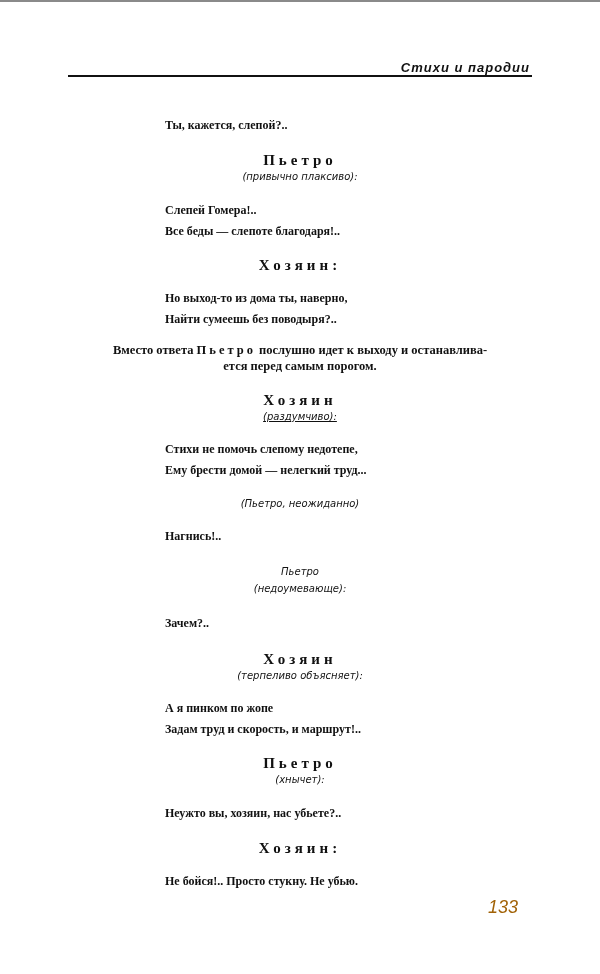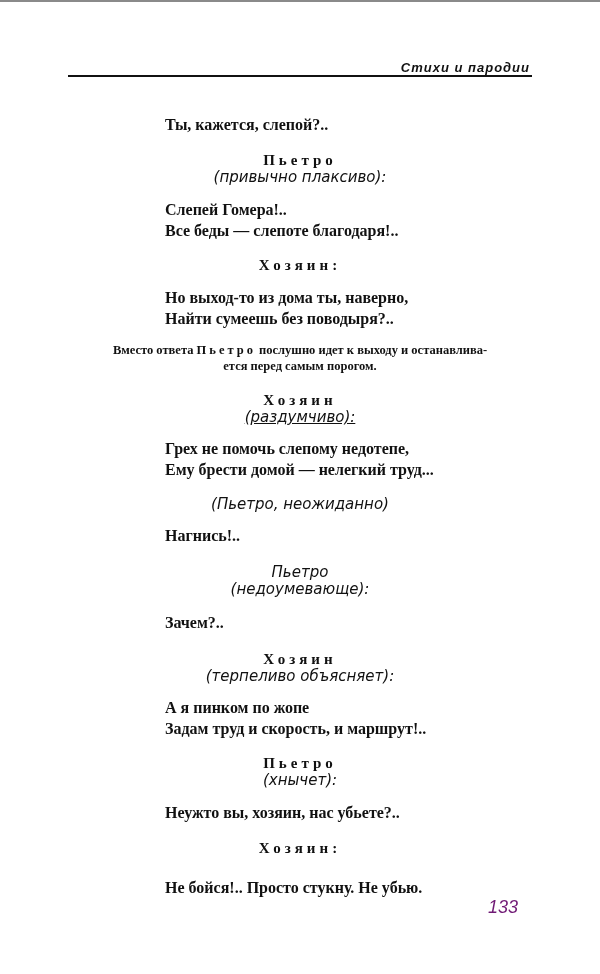--- a/index.html
+++ b/index.html
@@ -45,39 +45,39 @@
       left: 0;
       top: 17px;
       width: 464px;
       height: 2px;
       background: #111;
     }
 
     .el { position: absolute; white-space: nowrap; }
     .verse {
       left: 165px;
-      font-size: 16px;
+      font-size: 12px;
       line-height: 22px;
       font-weight: bold;
       font-family: "Liberation Serif", "DejaVu Serif", serif;
     }
     .speaker {
       left: 0; width: 600px;
       text-align: center;
       font-weight: bold;
       font-size: 15px;
       letter-spacing: 4px;
       line-height: 18px;
       font-family: "Liberation Serif", "DejaVu Serif", serif;
     }
     .direction {
       left: 0; width: 600px;
       text-align: center;
       font-style: italic;
-      font-size: 15px;
+      font-size: 10px;
       line-height: 18px;
       font-family: "DejaVu Sans", "Liberation Sans", sans-serif;
     }
     .stage {
       left: 60px; width: 480px;
       text-align: center;
       font-size: 12.5px;
       line-height: 16px;
       font-weight: bold;
       white-space: normal;
@@ -85,21 +85,21 @@
     }
     .spaced { letter-spacing: 3px; }
     .page-number {
       position: absolute;
       left: 488px;
       top: 897px;
       font-family: "Liberation Sans", "DejaVu Sans", sans-serif;
       font-style: italic;
       font-size: 18px;
       font-weight: normal;
-      color: #701a75;
+      color: #a16207;
     }
   </style>
 </head>
 <body>
 
 <div class="top-border"></div>
 
 <div class="running-head">
   <span class="running-head-title">Стихи и пародии</span>
   <div class="running-head-rule"></div>
@@ -119,21 +119,21 @@
 <div class="el verse" style="top:308px;">Найти сумеешь без поводыря?..</div>
 
 <div class="el stage" style="top:342px;text-align:center;">
   <span>Вместо ответа </span><span class="spaced">Пьетро</span><span> послушно идет к выходу и останавлива-</span><br>
   <span>ется перед самым порогом.</span>
 </div>
 
 <div class="el speaker" style="top:391px;">Хозяин</div>
 <div class="el direction" style="top:408px;text-decoration:underline;">(раздумчиво):</div>
 
-<div class="el verse" style="top:438px;">Грех не помочь слепому недотепе,</div>
+<div class="el verse" style="top:438px;">Стихи не помочь слепому недотепе,</div>
 <div class="el verse" style="top:459px;">Ему брести домой — нелегкий труд...</div>
 
 <div class="el direction" style="top:495px;">(Пьетро, неожиданно)</div>
 
 <div class="el verse" style="top:525px;">Нагнись!..</div>
 
 <div class="el direction" style="top:563px;">Пьетро</div>
 <div class="el direction" style="top:580px;">(недоумевающе):</div>
 
 <div class="el verse" style="top:612px;">Зачем?..</div>
@@ -144,15 +144,15 @@
 <div class="el verse" style="top:697px;">А я пинком по жопе</div>
 <div class="el verse" style="top:718px;">Задам труд и скорость, и маршрут!..</div>
 
 <div class="el speaker" style="top:754px;">Пьетро</div>
 <div class="el direction" style="top:771px;">(хнычет):</div>
 
 <div class="el verse" style="top:802px;">Неужто вы, хозяин, нас убьете?..</div>
 
 <div class="el speaker" style="top:839px;">Хозяин:</div>
 
-<div class="el verse" style="top:870px;margin-top:7px;">Не бойся!.. Просто стукну. Не убью.</div>
+<div class="el verse" style="top:870px;">Не бойся!.. Просто стукну. Не убью.</div>
 
 <div class="page-number">133</div>
 
 </body></html>

